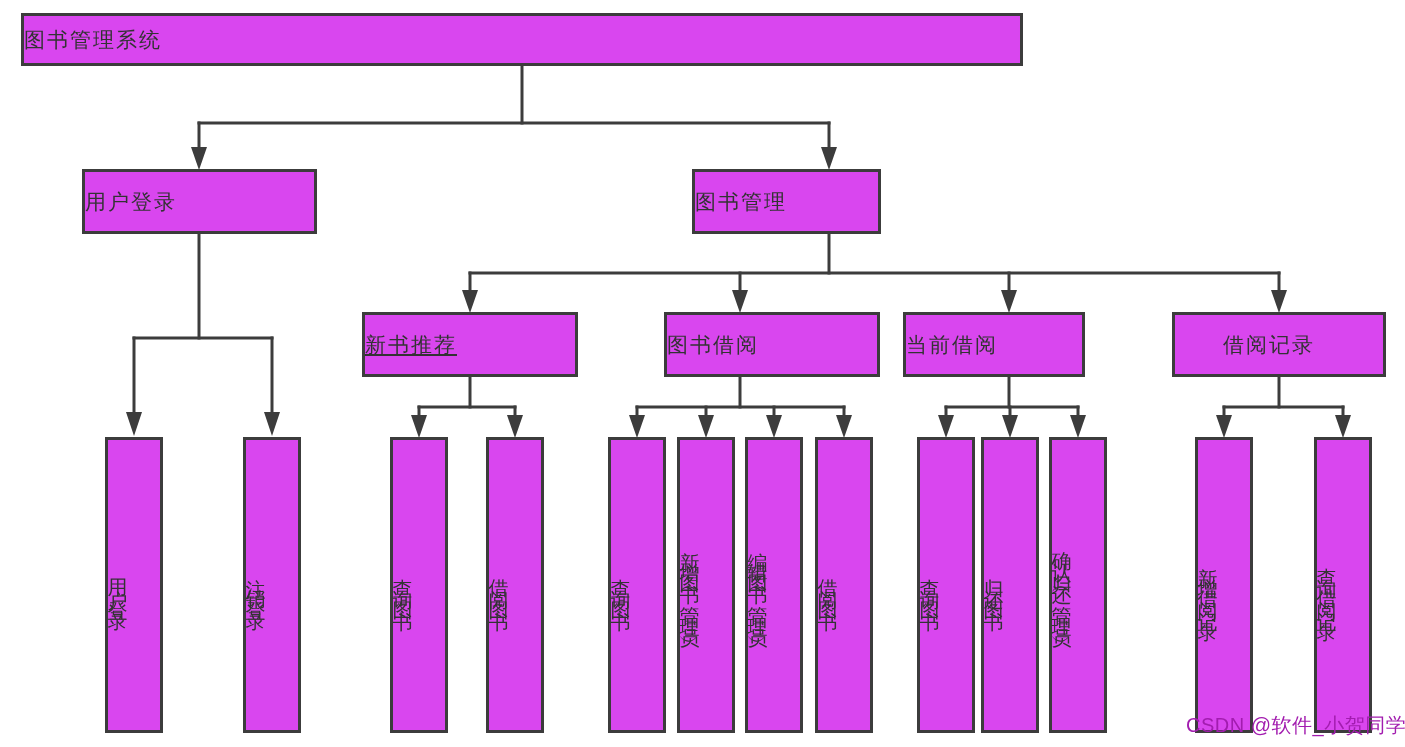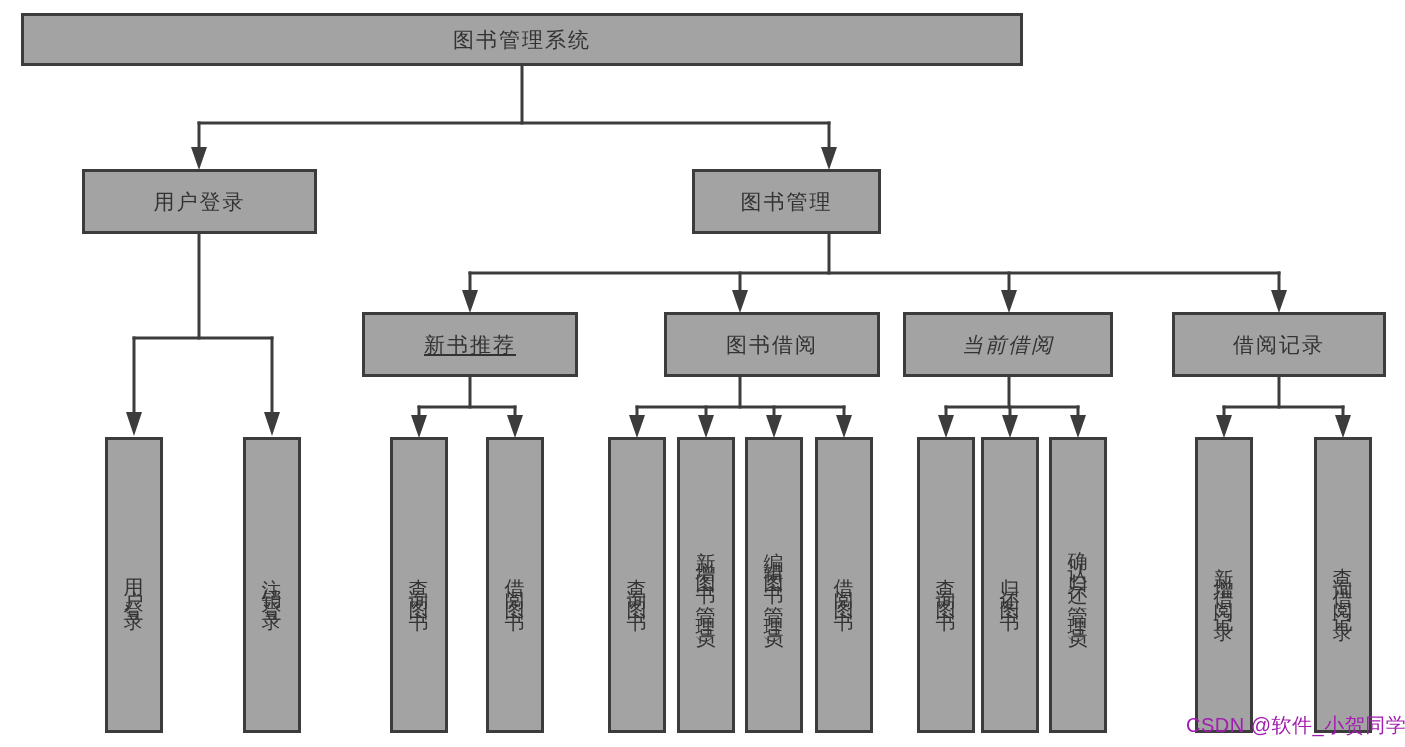--- a/index.html
+++ b/index.html
@@ -12,26 +12,25 @@
     overflow: hidden;
   }
   .wires {
     position: absolute;
     left: 0; top: 0;
     width: 1405px; height: 747px;
     pointer-events: none;
   }
   .node {
     position: absolute;
-    background: #a3a3a3;
+    background: #d946ef;
     border: 3px solid #3c3c3c;
     box-sizing: border-box;
     display: flex;
     align-items: center;
-    justify-content: center;
     color: #333333;
   }
   .node.h span {
     font-size: 21px;
     letter-spacing: 2px;
     white-space: nowrap;
   }
   .node.v span {
     writing-mode: vertical-rl;
     text-orientation: mixed;
@@ -137,24 +136,24 @@
   <div class="node h" style="left:692px; top:169px; width:189px; height:65px;">
     <span>图书管理</span>
   </div>
 
   <div class="node h" style="left:362px; top:312px; width:216px; height:65px;text-decoration:underline;">
     <span>新书推荐</span>
   </div>
   <div class="node h" style="left:664px; top:312px; width:216px; height:65px;">
     <span>图书借阅</span>
   </div>
-  <div class="node h" style="left:903px; top:312px; width:210px; height:65px;font-style:italic;">
+  <div class="node h" style="left:903px; top:312px; width:182px; height:65px;">
     <span>当前借阅</span>
   </div>
-  <div class="node h" style="left:1172px; top:312px; width:214px; height:65px;">
+  <div class="node h" style="left:1172px; top:312px; width:214px; height:65px;padding-left:48px;">
     <span>借阅记录</span>
   </div>
 
   <div class="node v" style="left:105px; top:437px; width:58px; height:296px;">
     <span>用户登录</span>
   </div>
   <div class="node v" style="left:243px; top:437px; width:58px; height:296px;">
     <span>注销登录</span>
   </div>
 

